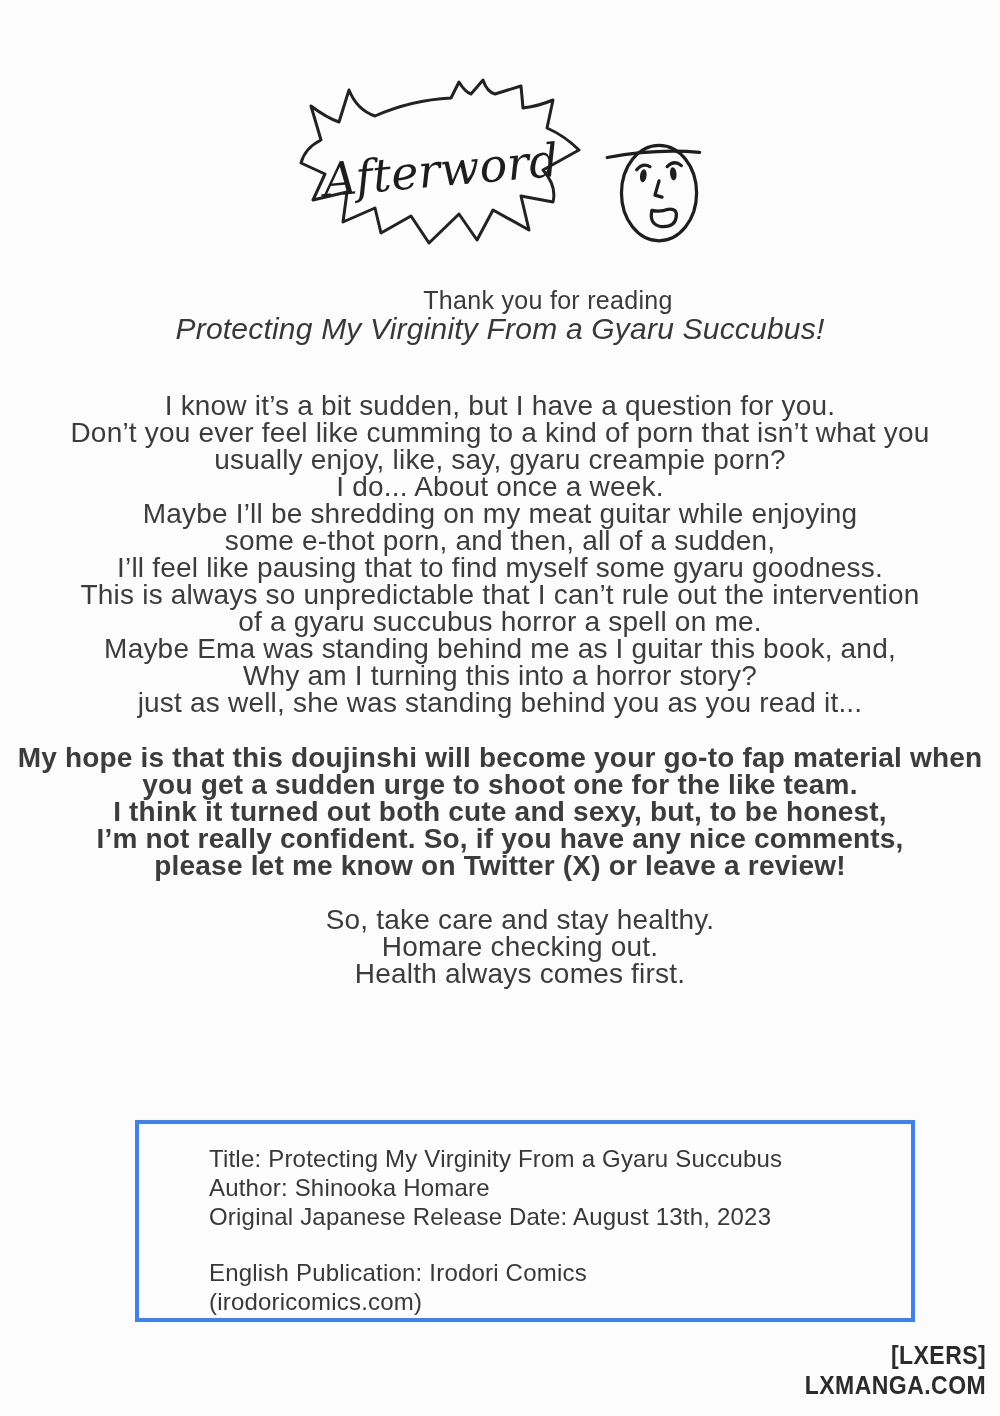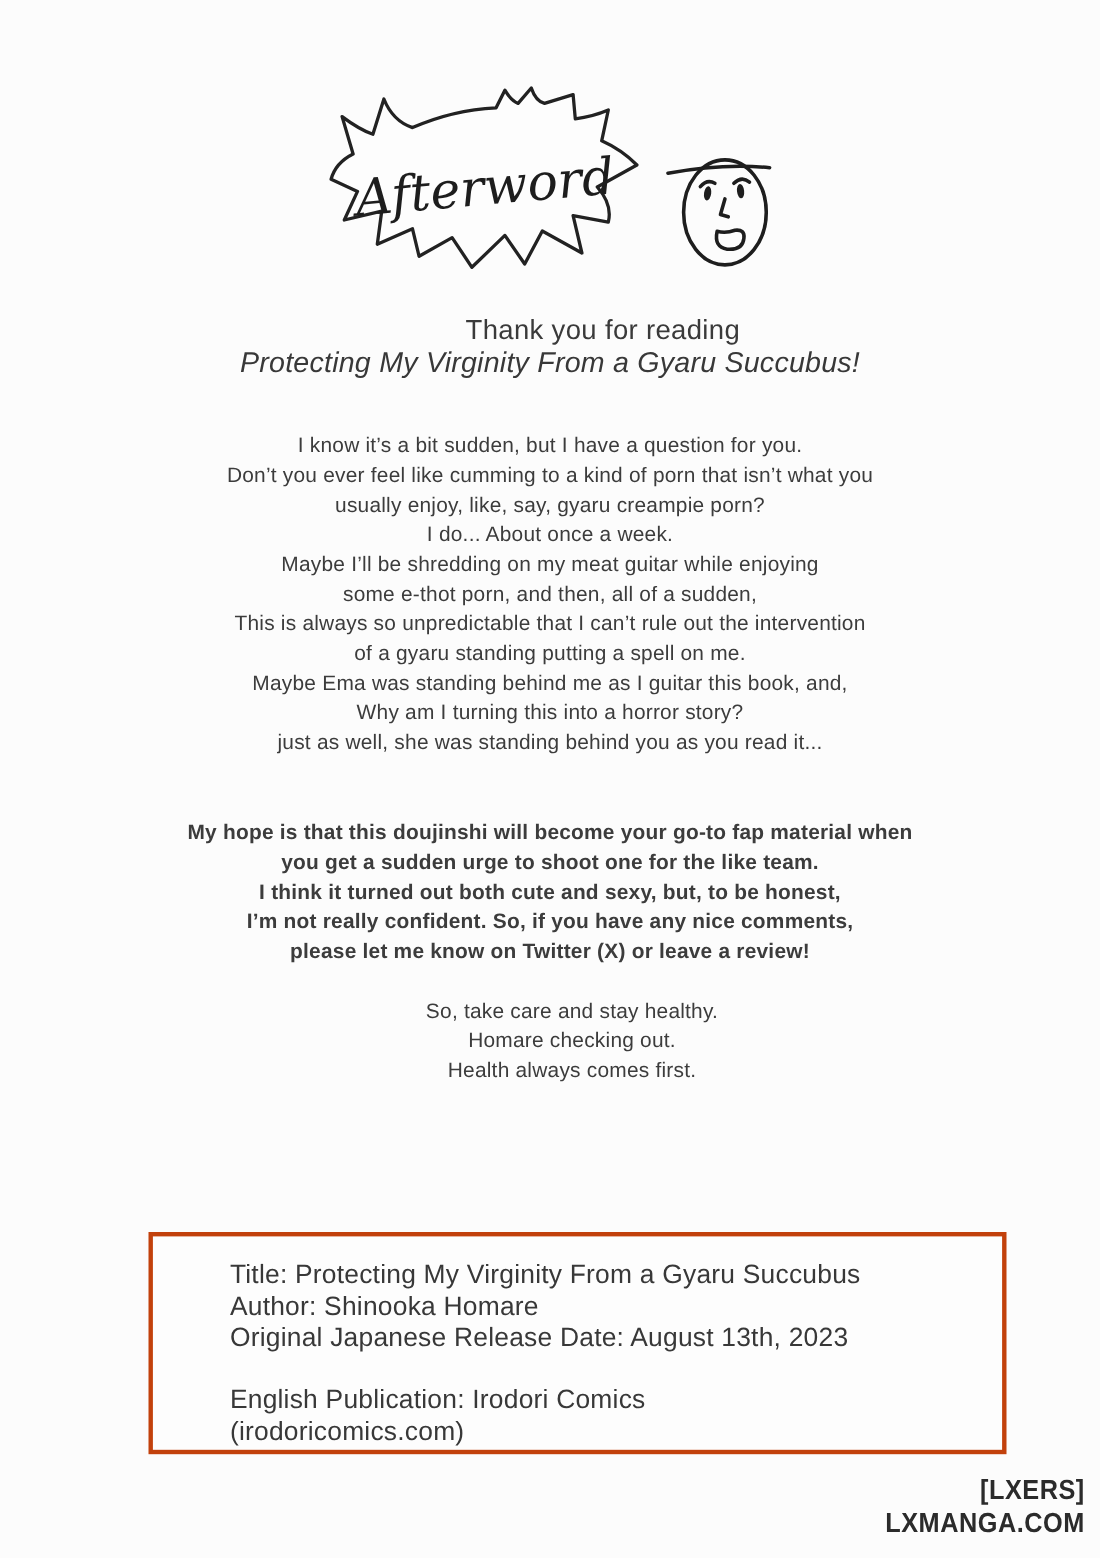--- a/index.html
+++ b/index.html
@@ -81,49 +81,49 @@
   .thanks {
     top: 286px;
     font-size: 25px;
     line-height: 28px;
     color: #3a3a3a;
     letter-spacing: 0.3px;
     padding-left: 48px;
   }
   .book-title {
     top: 314px;
-    font-size: 26px;
+    font-size: 30px;
     line-height: 30px;
     font-style: italic;
     color: #383838;
     letter-spacing: 0.2px;
   }
   .para {
     position: absolute;
     left: 0;
     width: 100%;
     text-align: center;
-    font-size: 19px;
+    font-size: 28px;
     line-height: 27px;
     letter-spacing: 0.2px;
     color: #3c3c3c;
   }
   .para1 { top: 392px; }
   .para2 { top: 744px; font-weight: bold; }
   .closing { top: 906px; padding-left: 20px; }
 
   
   .credits {
     position: absolute;
     left: 135px;
     top: 1120px;
     width: 780px;
     height: 202px;
     box-sizing: border-box;
-    border: 4px solid #c2410c;
+    border: 4px solid #3b82f6;
     background: #fdfdfd;
     padding: 20px 30px 0 70px;
     font-size: 24px;
     line-height: 29px;
     color: #383838;
     letter-spacing: 0.2px;
   }
   .credit-gap { height: 27px; }
 
   
@@ -191,22 +191,23 @@
   <div class="centered thanks">Thank you for reading</div>
   <div class="centered book-title">Protecting My Virginity From a Gyaru Succubus!</div>
 
   <div class="para para1">
     <div class="line">I know it’s a bit sudden, but I have a question for you.</div>
     <div class="line">Don’t you ever feel like cumming to a kind of porn that isn’t what you</div>
     <div class="line">usually enjoy, like, say, gyaru creampie porn?</div>
     <div class="line">I do... About once a week.</div>
     <div class="line">Maybe I’ll be shredding on my meat guitar while enjoying</div>
     <div class="line">some e-thot porn, and then, all of a sudden,</div>
+    <div class="line">I’ll feel like pausing that to find myself some gyaru goodness.</div>
     <div class="line">This is always so unpredictable that I can’t rule out the intervention</div>
-    <div class="line">of a gyaru standing putting a spell on me.</div>
+    <div class="line">of a gyaru succubus horror a spell on me.</div>
     <div class="line">Maybe Ema was standing behind me as I guitar this book, and,</div>
     <div class="line">Why am I turning this into a horror story?</div>
     <div class="line">just as well, she was standing behind you as you read it...</div>
   </div>
 
   <div class="para para2">
     <div class="line">My hope is that this doujinshi will become your go-to fap material when</div>
     <div class="line">you get a sudden urge to shoot one for the like team.</div>
     <div class="line">I think it turned out both cute and sexy, but, to be honest,</div>
     <div class="line">I’m not really confident. So, if you have any nice comments,</div>

